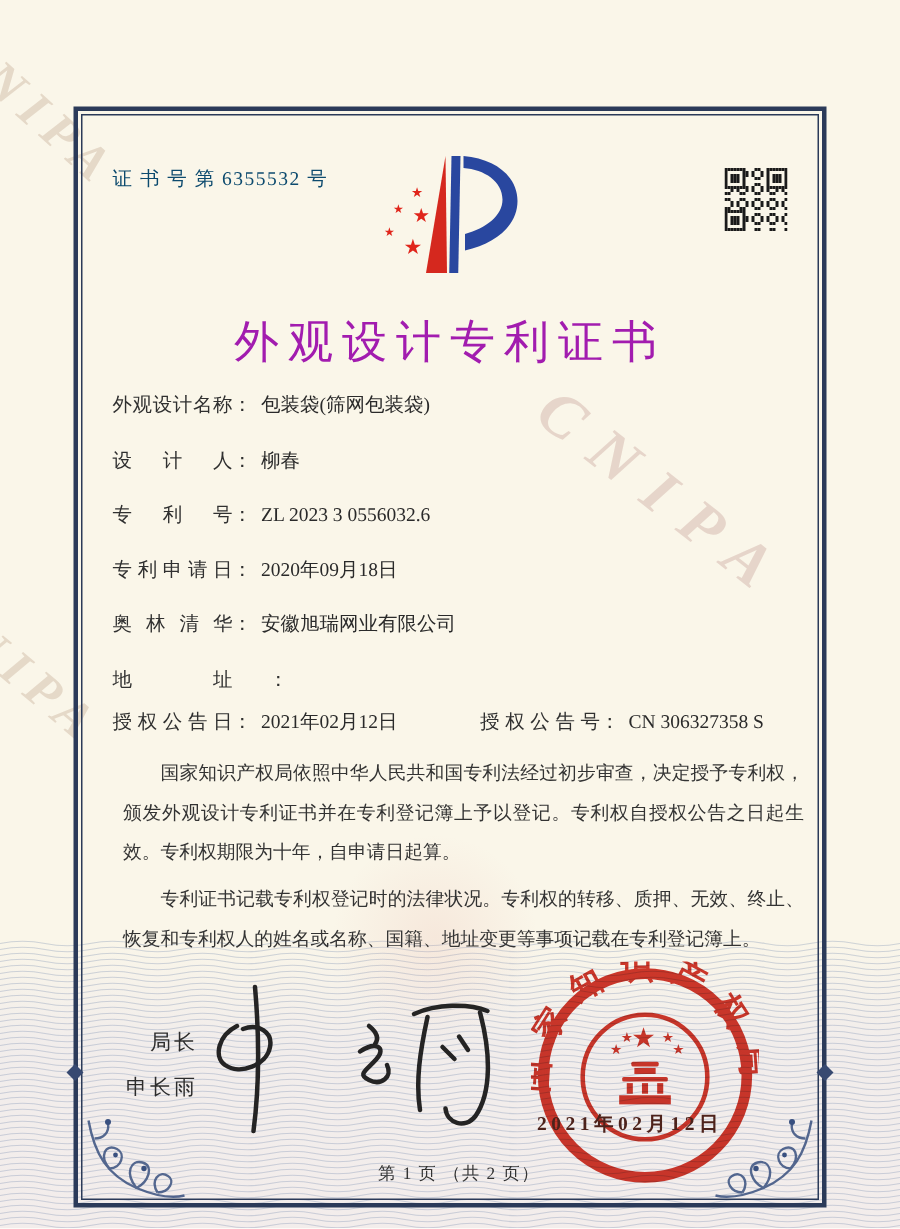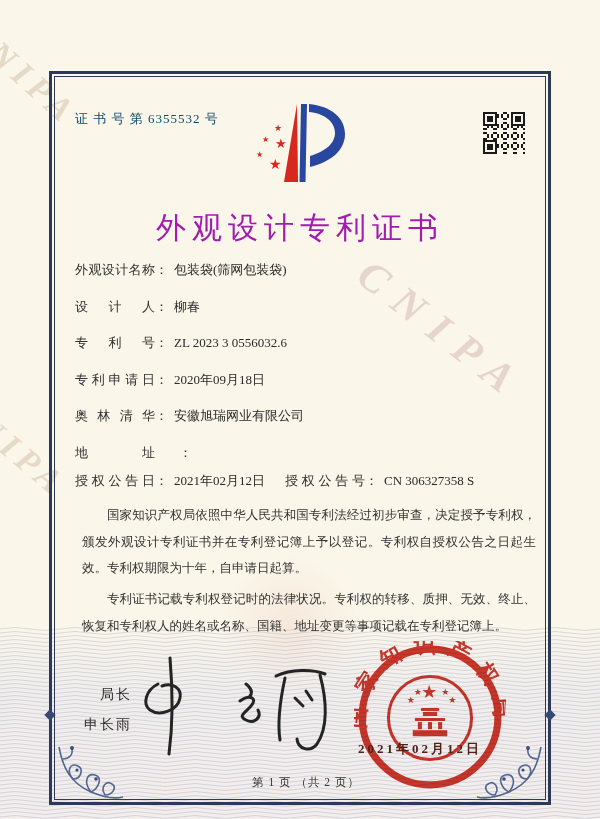--- a/index.html
+++ b/index.html
@@ -37,21 +37,21 @@
   .title{position:absolute;left:0;right:0;top:193px;z-index:4;margin:15px;text-align:center;
          font-size:30px;font-weight:400;letter-spacing:6px;color:#a21caf;}
 
   .fields{position:absolute;left:75px;top:260px;right:60px;z-index:4;font-size:13px;line-height:1.5;}
   .row{display:flex;align-items:flex-start;margin-bottom:17px;}
   .lbl{display:inline-block;width:80px;text-align:justify;text-align-last:justify;flex:0 0 80px;color:#303030;}
   .colon{flex:0 0 auto;color:#303030;}
   .val{margin-left:6px;color:#2a2a2a;font-family:Liberation Serif, serif;}
   .row-addr .val{width:322px;}
   .grp{display:flex;align-items:flex-start;}
-  .grp2{margin-left:20px;}
+  .grp2{margin-left:55px;}
   .row-addr{margin-bottom:9px;gap:24px;}
 
   .paras{position:absolute;left:78px;top:498px;right:60px;z-index:4;font-size:12.5px;color:#333;}
   .paras p{margin:4px;text-indent:2em;line-height:2.13;text-align:justify;}
 
   .signoff{position:absolute;left:84px;top:686px;z-index:4;font-size:14px;color:#2c2c2c;text-align:right;}
   .signoff div{margin-bottom:12px;letter-spacing:2px;}
   .signature{position:absolute;left:128px;top:646px;z-index:4;}
 
   .seal{position:absolute;left:354px;top:641px;width:152px;height:152px;z-index:5;

